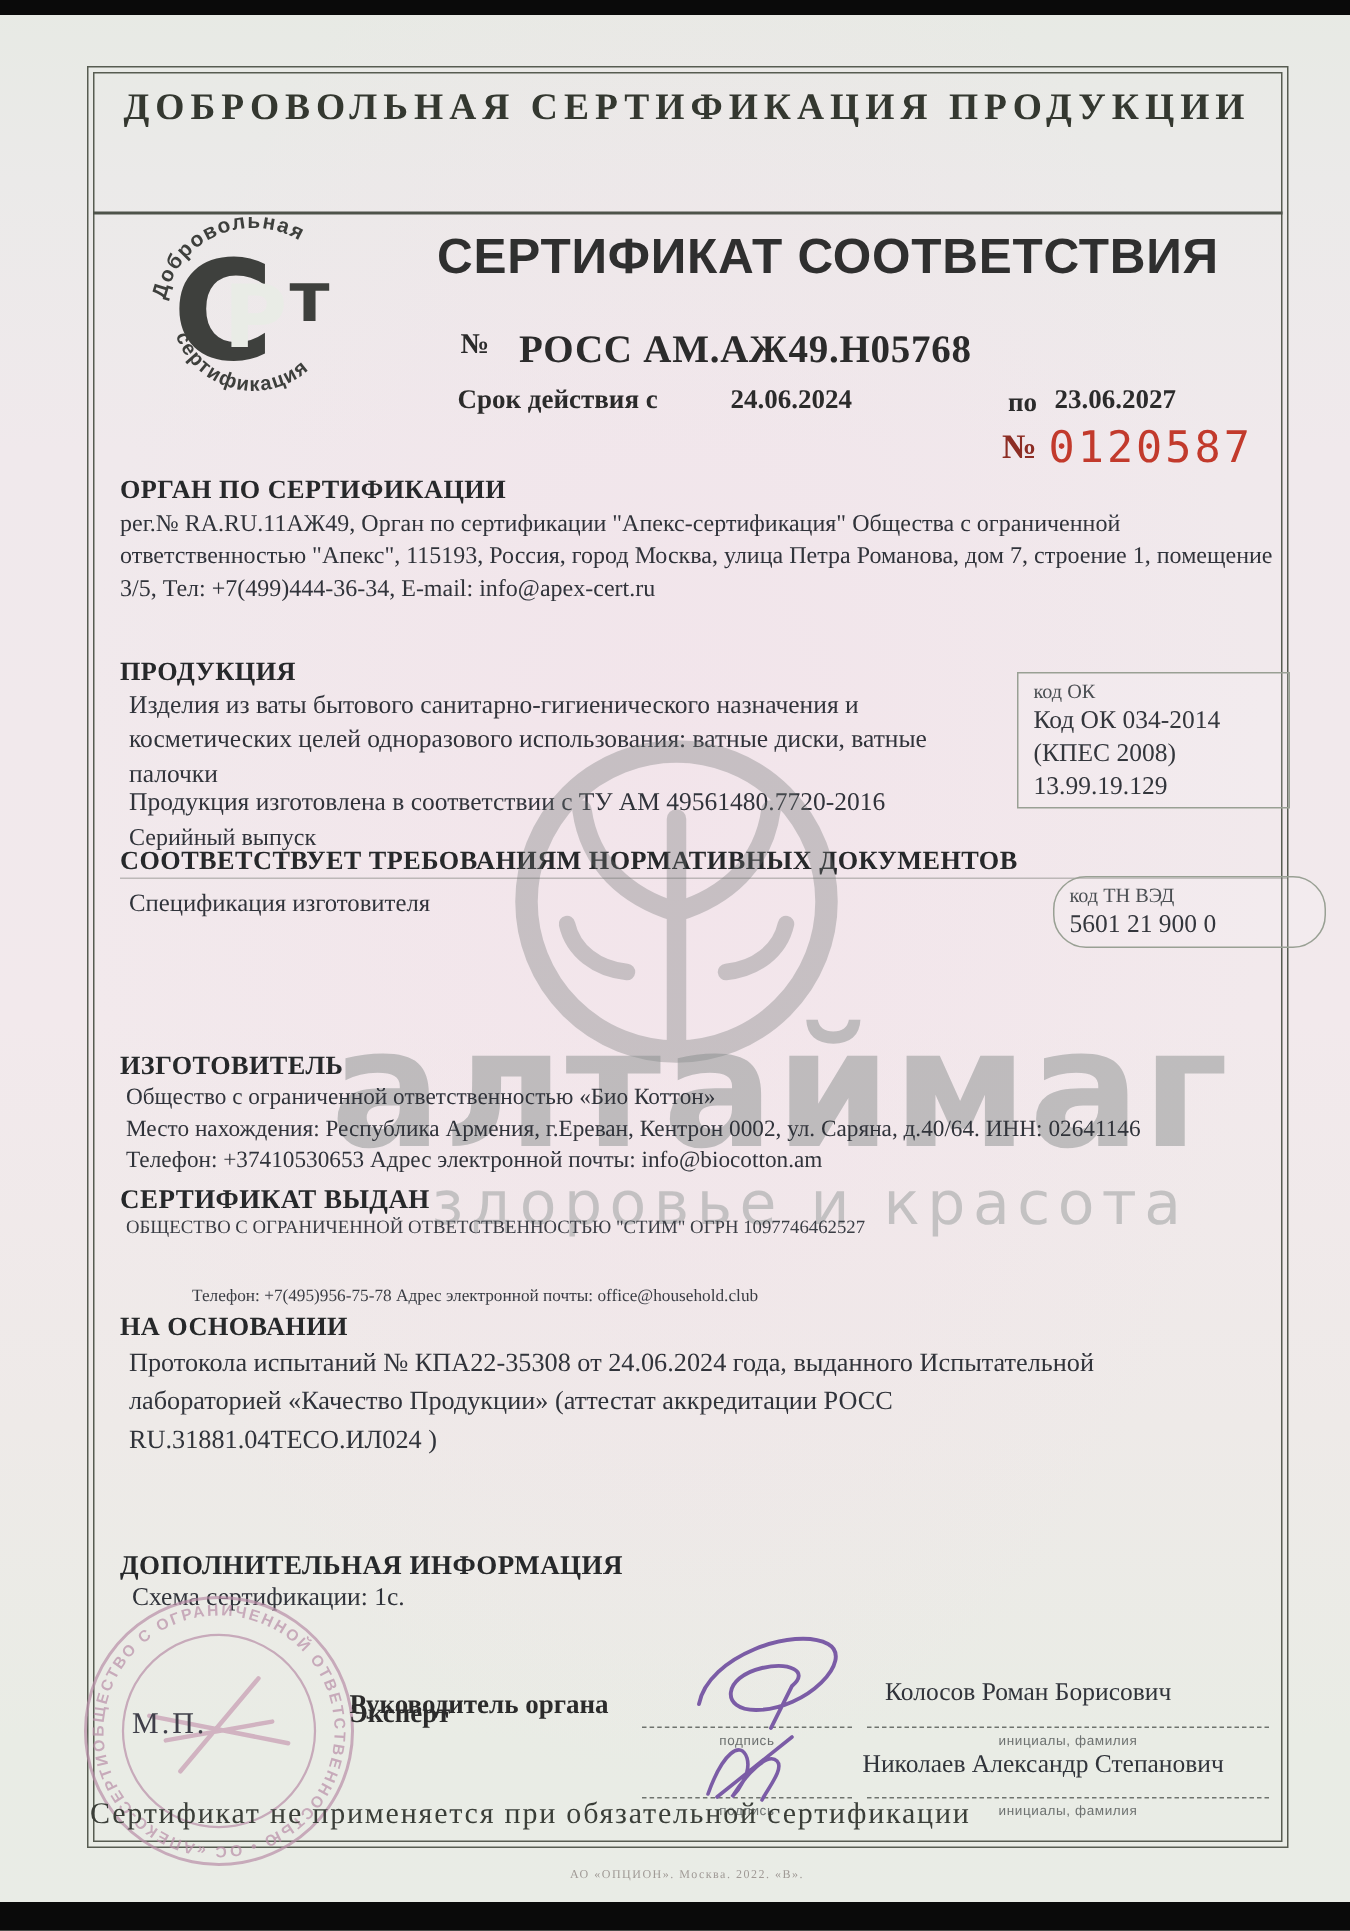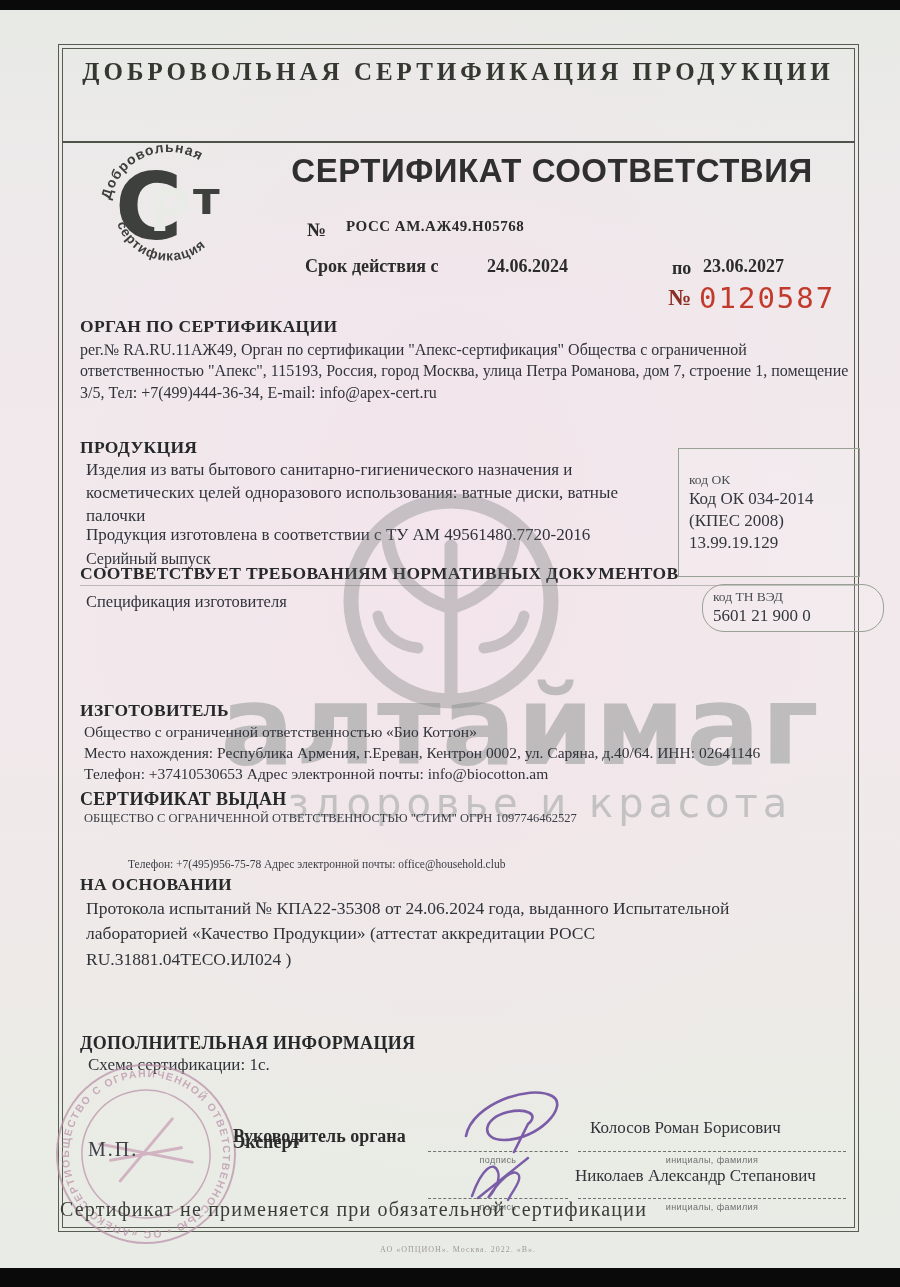--- a/index.html
+++ b/index.html
@@ -11,21 +11,21 @@
   .bar{position:absolute;left:0;width:900px;background:#0a0a0a;}
   .abs{position:absolute;}
   .frame{position:absolute;left:58px;top:44px;width:799px;height:1186px;border:1.5px solid #575c51;}
   .frame-inner{position:absolute;inset:3px;border:1.5px solid #575c51;}
   .banner{left:60px;top:58px;width:796px;text-align:center;font-weight:bold;font-size:25px;letter-spacing:4px;color:#343830;}
   .separator{left:62px;top:141px;width:793px;height:1.5px;background:#4e534a;}
   .title{left:252px;top:152px;width:600px;text-align:center;font-family:"Liberation Sans",sans-serif;font-weight:bold;font-size:33px;color:#2f2f2f;letter-spacing:.5px;}
   .serif-b{font-weight:bold;font-family:"Liberation Serif",serif;}
   .heading{font-weight:bold;font-size:17.5px;color:#26282a;letter-spacing:.3px;}
   .body-text{font-size:16px;line-height:1.34;color:#30333a;}
-  .codebox{border:1px solid #99a094;background:rgba(255,255,255,.12);padding:22px 10px;font-size:17px;line-height:1.28;color:#33363c;}
+  .codebox{border:1px solid #99a094;background:rgba(255,255,255,.12);padding:3px 10px;font-size:17px;line-height:1.28;color:#33363c;}
   .codebox .lbl{font-size:13.5px;color:#4a4e52;}
   .dash{border-bottom:1.3px dashed #6f736e;height:1px;}
   .cap{font-family:"Liberation Sans",sans-serif;font-size:9px;color:#6d7170;letter-spacing:.4px;}
   .wm{pointer-events:none;}
   .wm-name{left:150px;top:662px;width:740px;text-align:center;font-family:"DejaVu Sans",sans-serif;font-weight:bold;font-size:110px;color:#878d8c;opacity:.48;letter-spacing:1px;}
   .wm-tag{left:240px;top:780px;width:600px;text-align:center;font-family:"DejaVu Sans",sans-serif;font-size:40px;color:#979c9b;opacity:.5;letter-spacing:5px;}
   .red-no{color:#8c2d24;font-size:23px;font-weight:bold;}
   .red-digits{color:#c23a2c;font-family:"DejaVu Sans Mono",monospace;font-size:29px;letter-spacing:2px;}
   .small-line{font-size:11.5px;line-height:1.5;color:#3a3d44;}
   .footer-note{left:60px;top:1198px;width:796px;text-align:left;font-size:20px;letter-spacing:1.2px;color:#3a3e38;}
@@ -59,21 +59,21 @@
       <textPath href="#lg-bot" startOffset="8">сертификация</textPath>
     </text>
     <text x="22" y="99" font-family="DejaVu Sans, sans-serif" font-size="92" font-weight="bold" fill="#3e403d">С</text>
     <text x="56" y="91" font-family="DejaVu Sans, sans-serif" font-size="58" font-weight="bold" fill="#e9ece6">Р</text>
     <text x="100" y="74" font-family="DejaVu Sans, sans-serif" font-size="46" font-weight="bold" fill="#3e403d">т</text>
   </svg>
 
   <div class="abs title">СЕРТИФИКАТ СООТВЕТСТВИЯ</div>
 
   <div class="abs serif-b" style="left:307px;top:219px;font-size:19px;">№</div>
-  <div class="abs serif-b" style="left:346px;top:218px;font-size:15px;letter-spacing:.5px;">РОСС АМ.АЖ49.Н05768</div>
+  <div class="abs serif-b" style="left:346px;top:218px;font-size:26px;letter-spacing:.5px;">РОСС АМ.АЖ49.Н05768</div>
 
   <div class="abs serif-b" style="left:305px;top:256px;font-size:18px;">Срок действия  с</div>
   <div class="abs serif-b" style="left:487px;top:256px;font-size:18px;">24.06.2024</div>
   <div class="abs serif-b" style="left:672px;top:258px;font-size:18px;">по</div>
   <div class="abs serif-b" style="left:703px;top:256px;font-size:18px;">23.06.2027</div>
 
   <div class="abs red-no" style="left:668px;top:285px;">№</div>
   <div class="abs red-digits" style="left:699px;top:281px;">0120587</div>
 
   <div class="abs heading" style="left:80px;top:316px;">ОРГАН ПО СЕРТИФИКАЦИИ</div>

